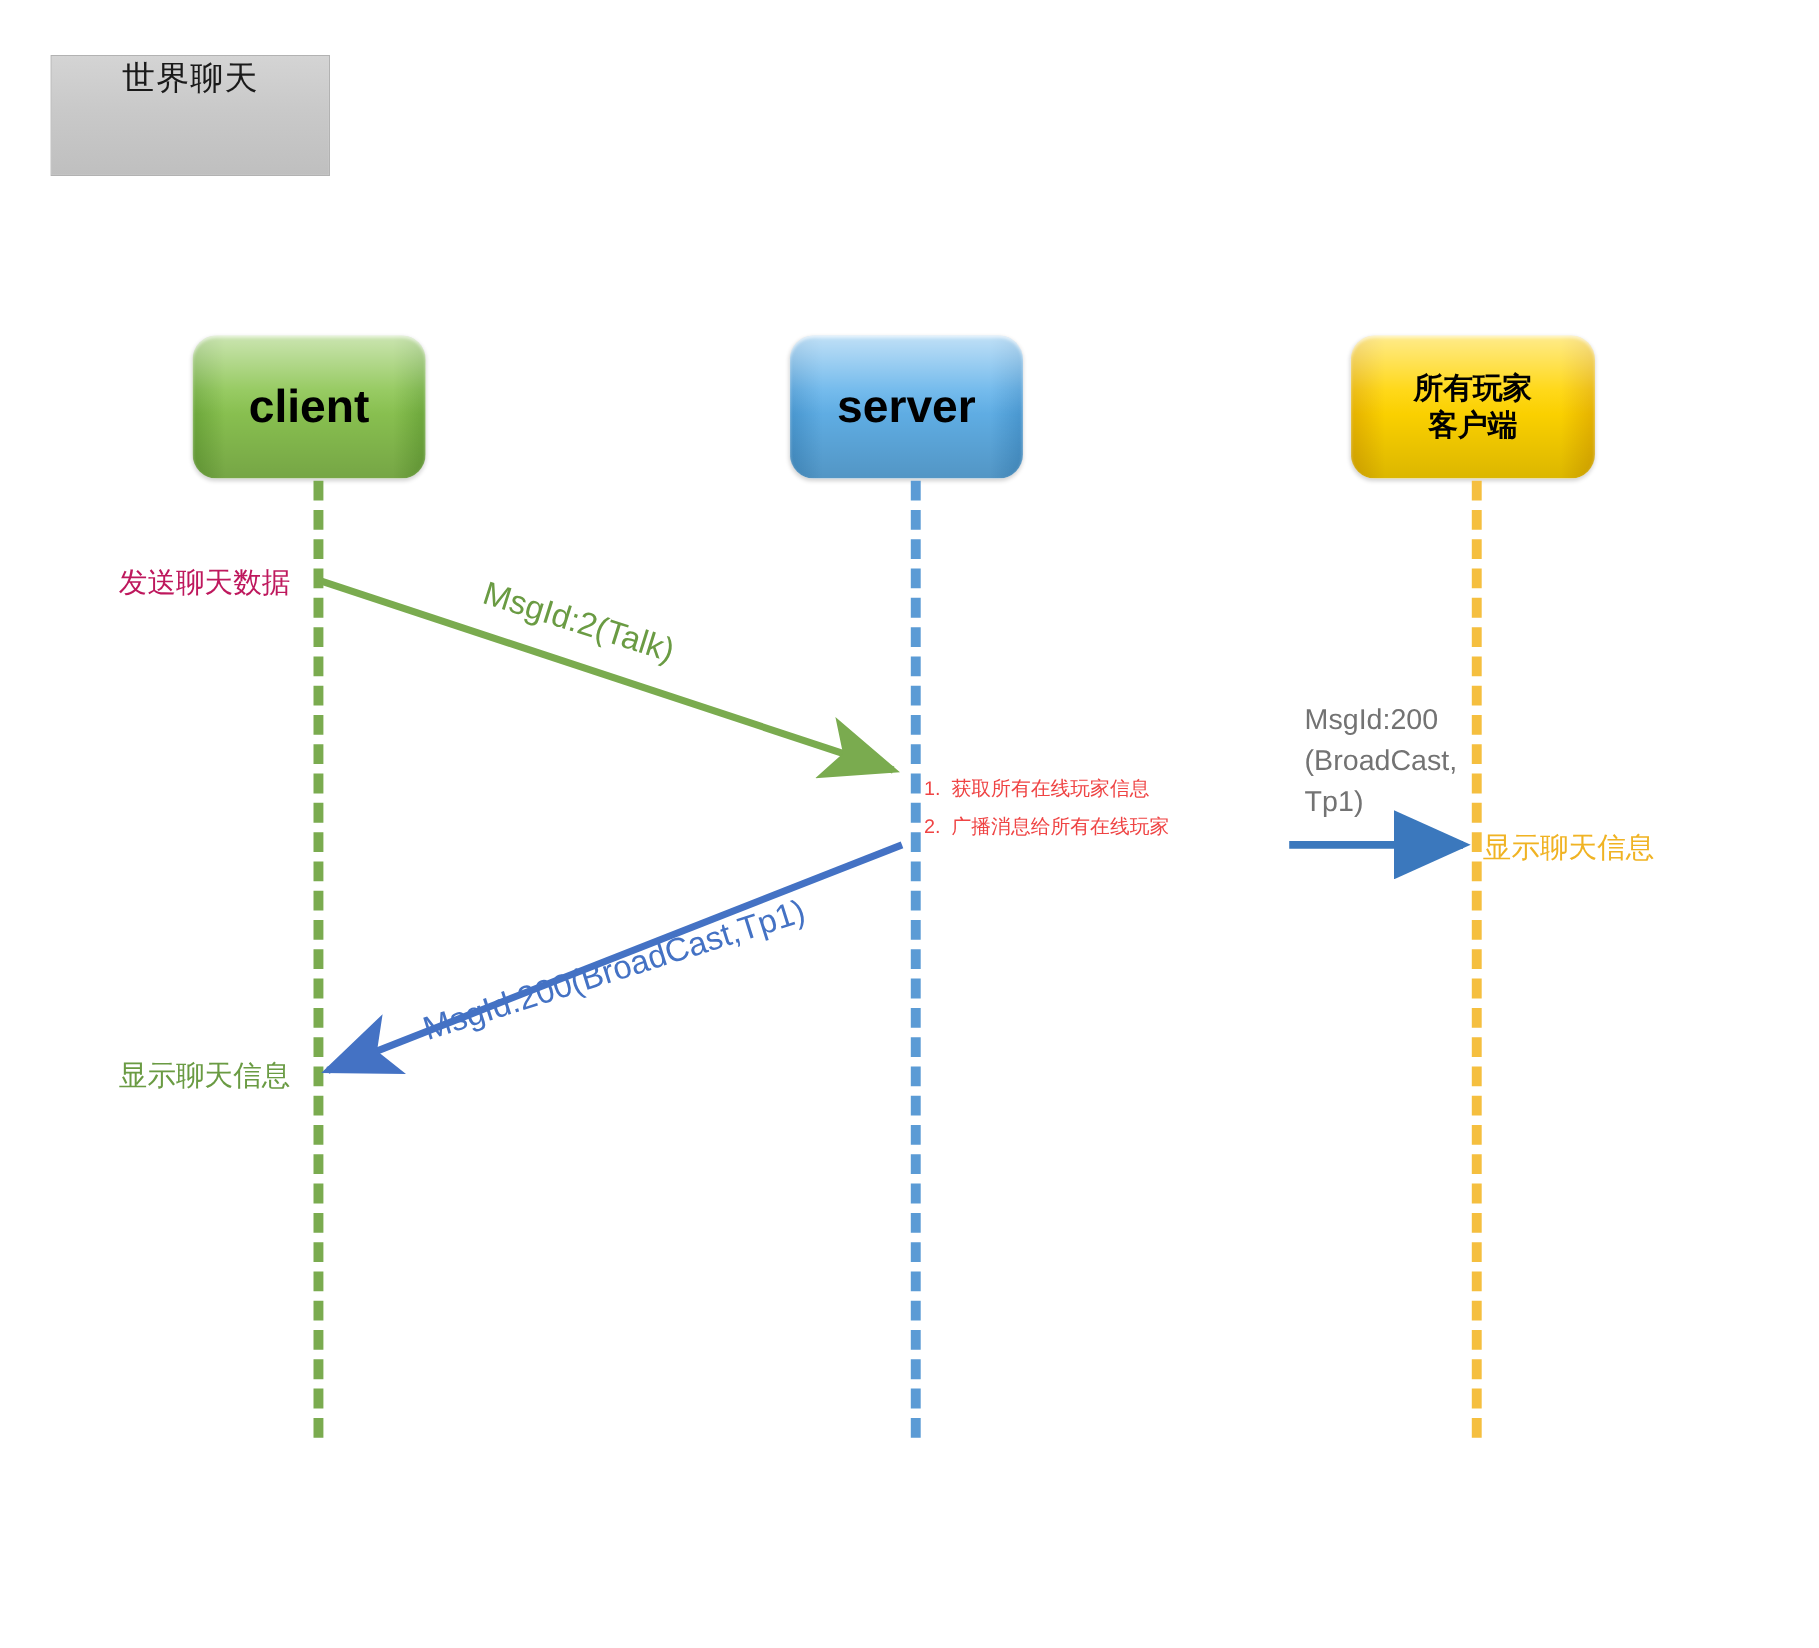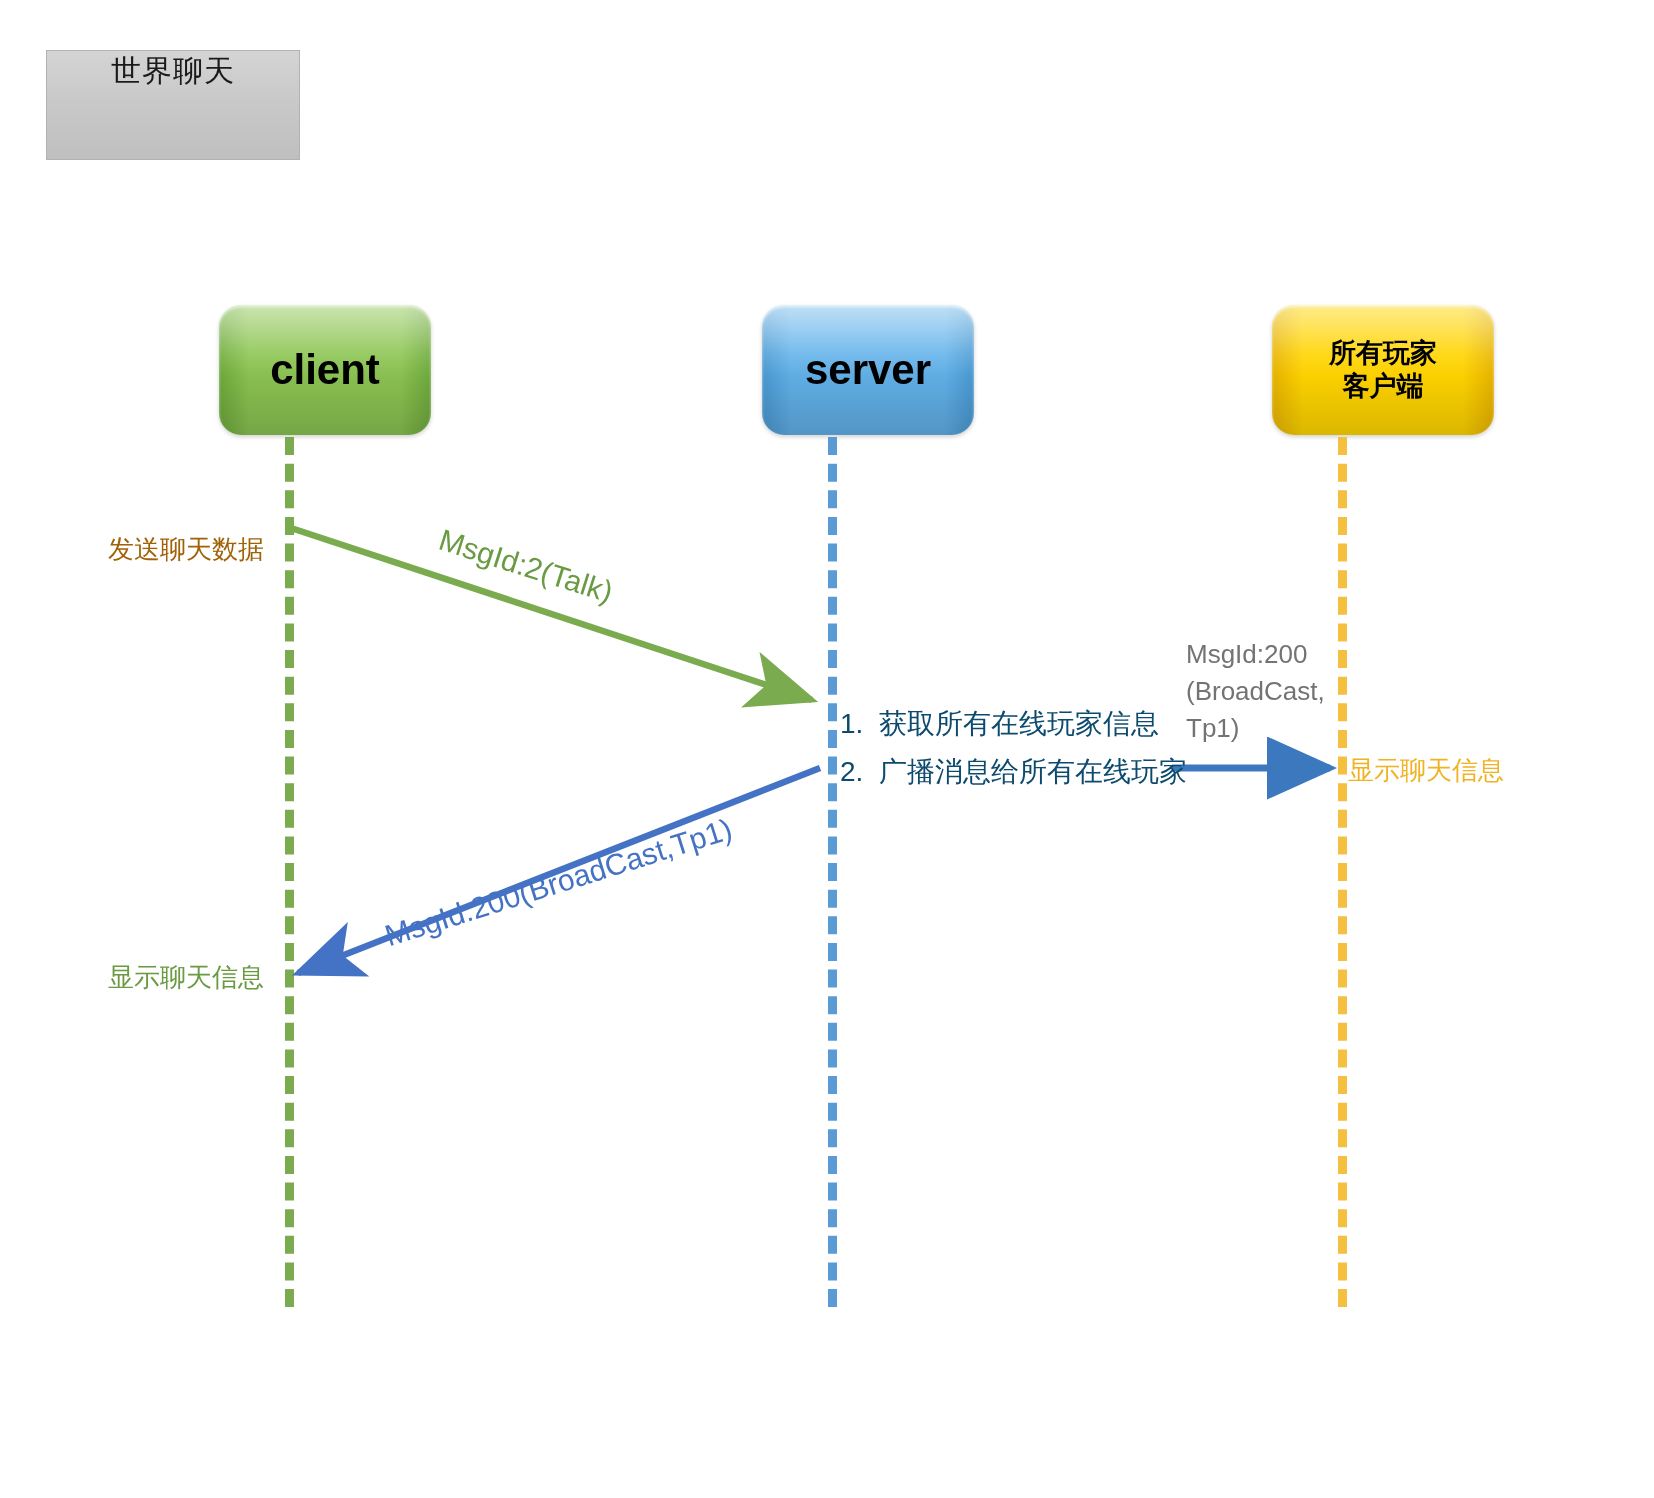--- a/index.html
+++ b/index.html
@@ -43,21 +43,20 @@
     position: absolute;
     box-sizing: border-box;
     border-radius: 22px;
     display: flex;
     flex-direction: column;
     align-items: center;
     justify-content: center;
     text-align: center;
     font-weight: bold;
     color: #000000;
-    margin-left: 44px;
   }
   .actor .line {
     display: block;
     line-height: 1.22;
   }
 
   .actor-client {
     left: 175px;
     top: 305px;
     width: 212px;
@@ -116,22 +115,21 @@
   
   .lbl {
     position: absolute;
     white-space: pre;
     line-height: 1.35;
   }
   .lbl-send-chat {
     left: 108px;
     top: 512px;
     font-size: 26px;
-    color: #a16207;
-    margin-top: 20px;
+    color: #be185d;
   }
   .lbl-show-chat-client {
     left: 108px;
     top: 960px;
     font-size: 26px;
     color: #6a9b43;
   }
   .lbl-msg-talk {
     left: 446px;
     top: 520px;
@@ -145,22 +143,22 @@
     top: 918px;
     font-size: 30px;
     color: #4472c4;
     transform: rotate(-17.5deg);
     transform-origin: left top;
   }
   .server-steps {
     position: absolute;
     left: 840px;
     top: 705px;
-    font-size: 28px;
-    color: #0c4a6e;
+    font-size: 18px;
+    color: #ef4444;
   }
   .server-steps .step {
     display: block;
     margin-bottom: 10px;
     white-space: pre;
   }
   .lbl-msg200 {
     position: absolute;
     left: 1186px;
     top: 636px;

